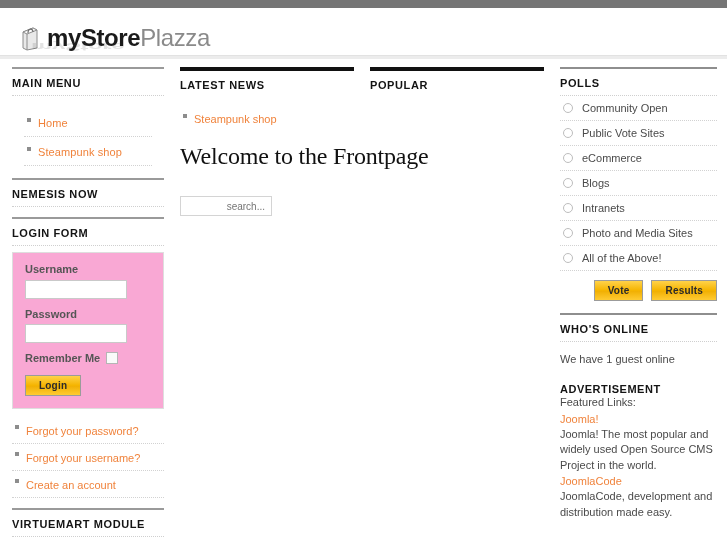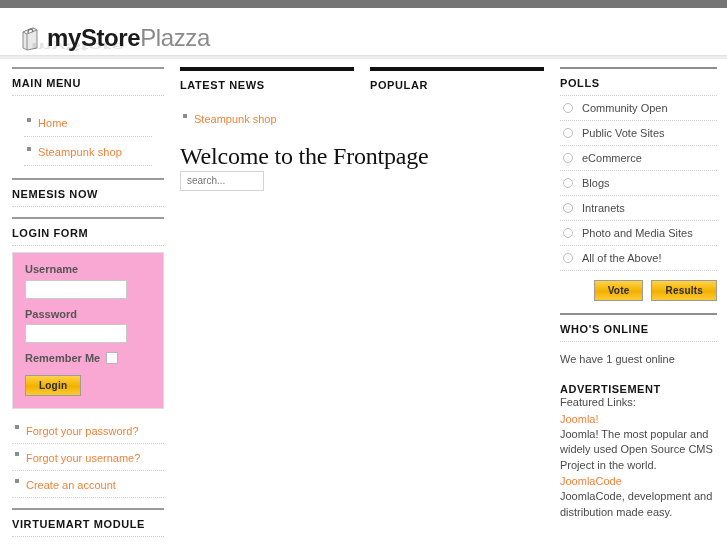--- a/index.html
+++ b/index.html
@@ -201,28 +201,30 @@
     font-family: "Liberation Serif", serif;
     font-size: 24px;
     font-weight: normal;
     color: #111;
     margin: 12px 0 0 0;
     letter-spacing: -0.2px;
     white-space: nowrap;
     text-align: center;
   }
   #search-input {
-    width: 84px;
+    margin-top: 26px;
+    width: 92px;
     height: 20px;
     border: 1px solid #d4d4d4;
     font-size: 10px;
     color: #777;
     padding: 2px 6px;
     font-family: "Liberation Sans", sans-serif;
     background:#fff;
+    text-align:right;
   }
 
   
   .poll-q {
     font-size: 11px;
     font-weight: bold;
     color: #333;
     padding: 9px 0 7px 0;
     border-bottom: 1px dotted #d2d2d2;
   }

